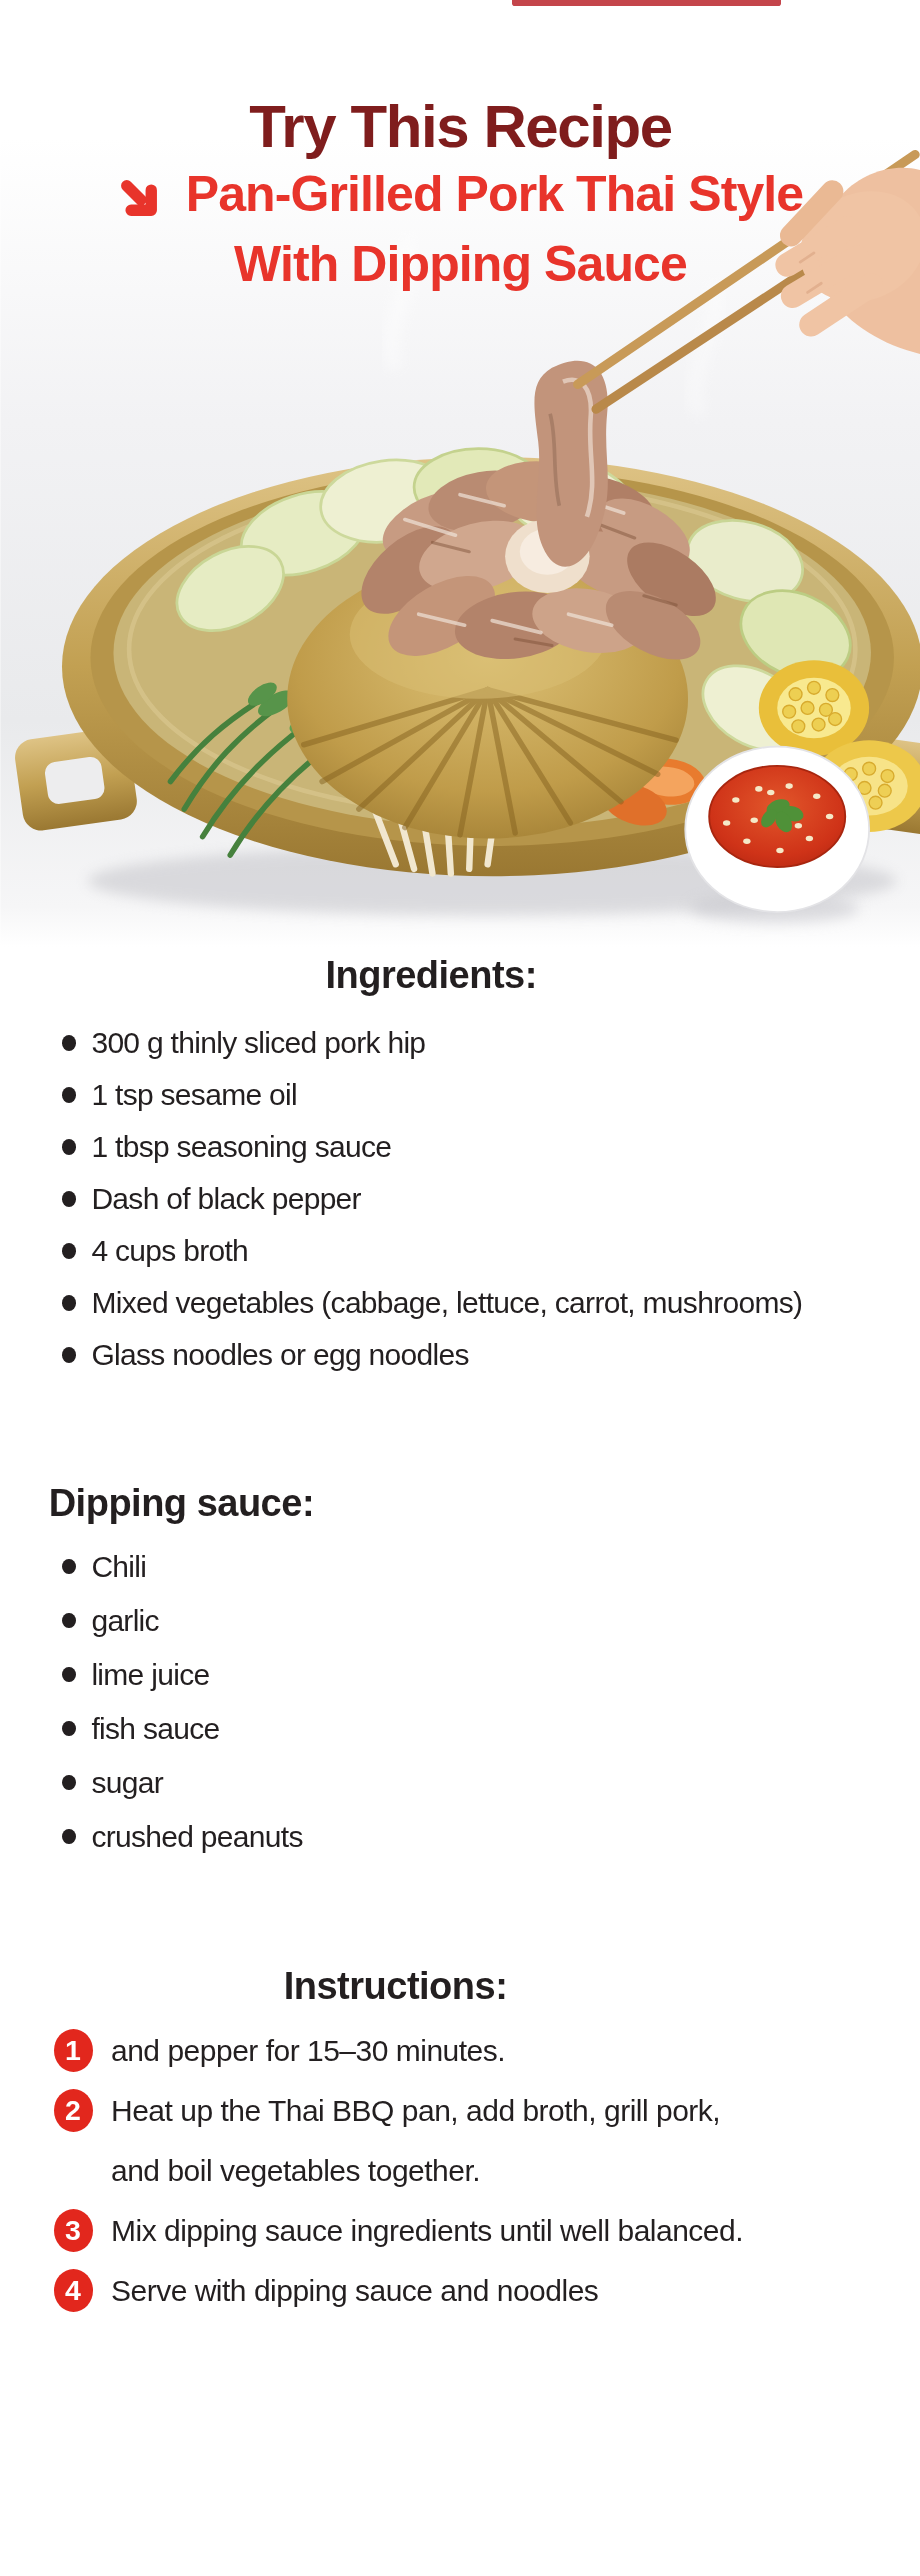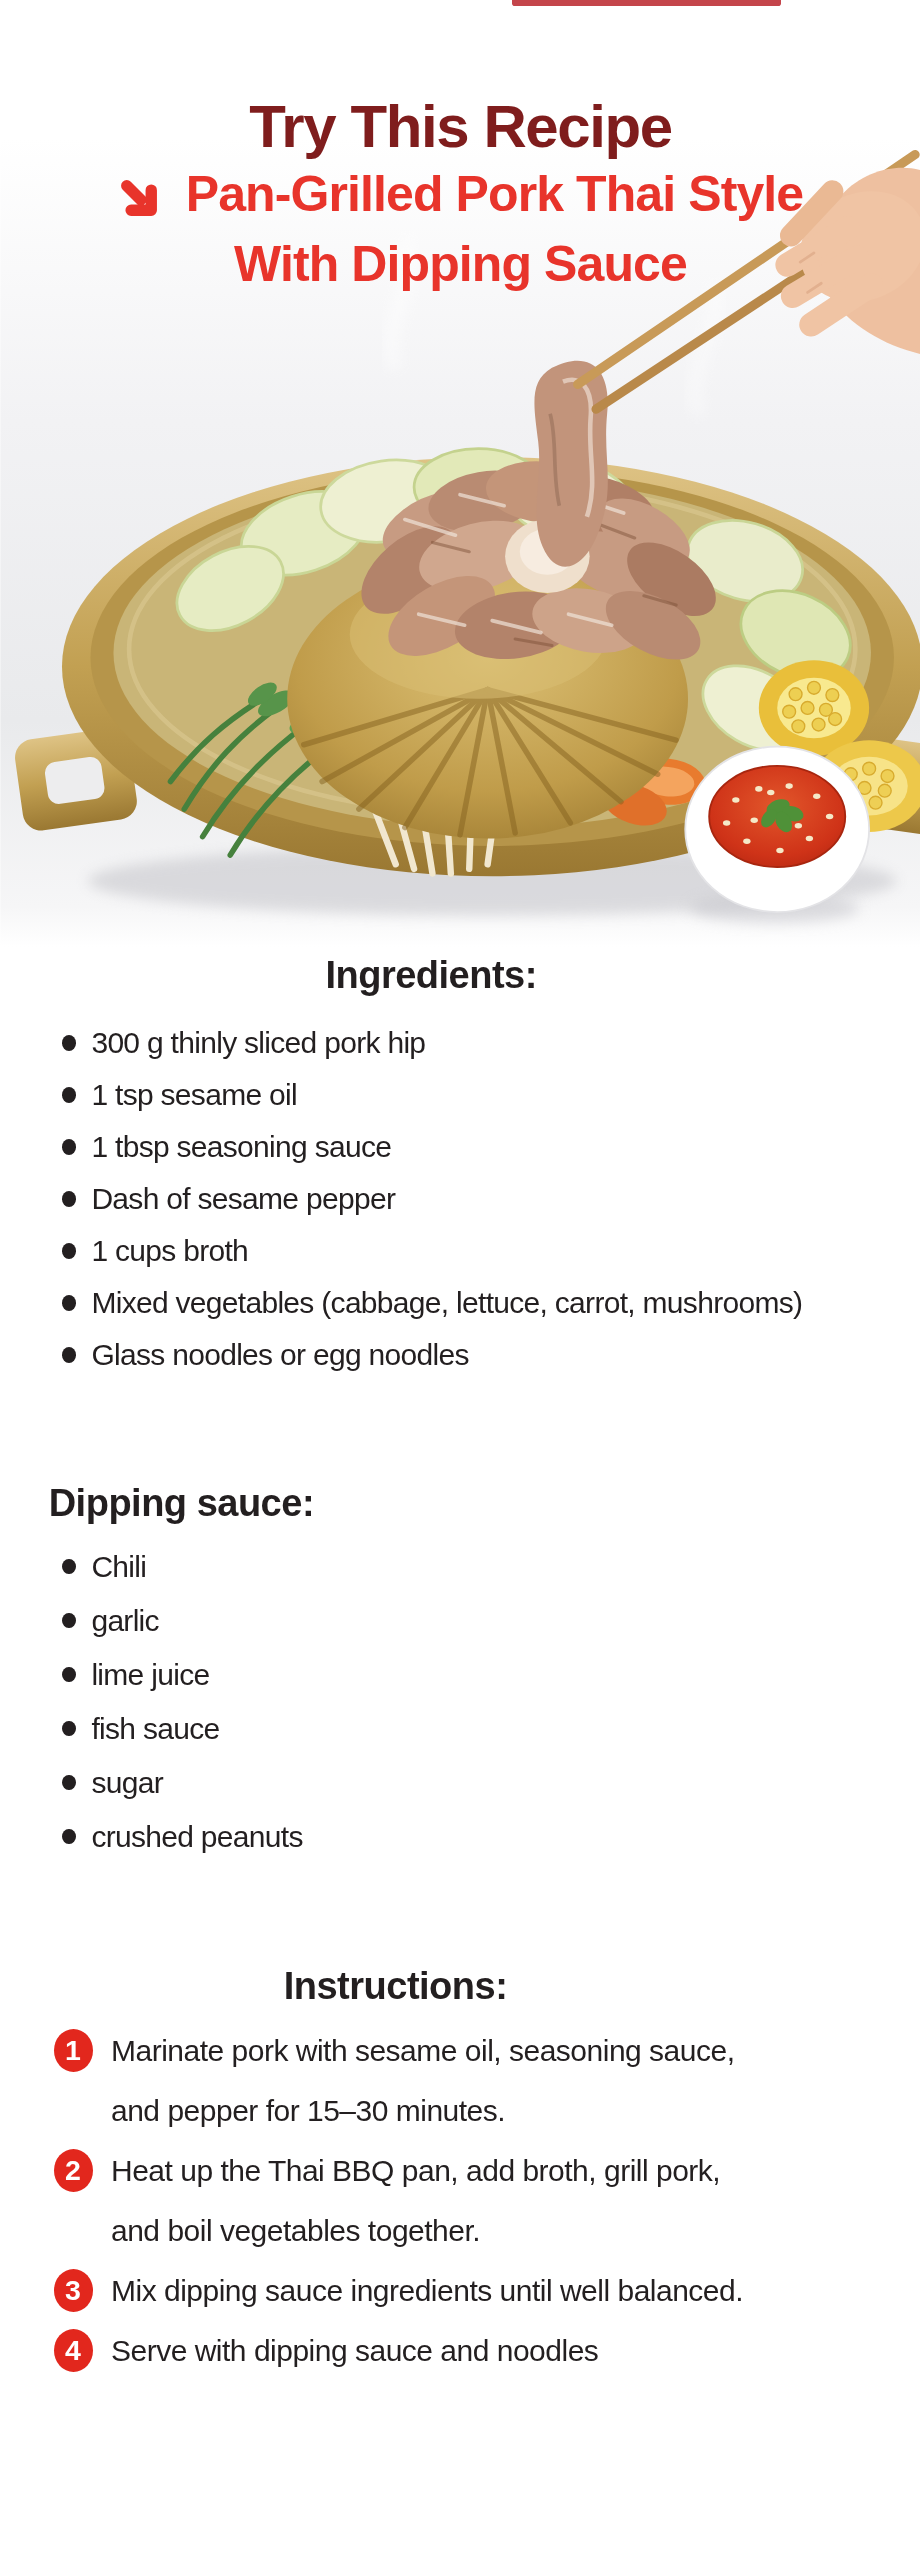--- a/index.html
+++ b/index.html
@@ -307,25 +307,25 @@
       <li>
           <span class="dot"></span>
           <span class="li-text">1 tsp sesame oil</span>
         </li>
       <li>
           <span class="dot"></span>
           <span class="li-text">1 tbsp seasoning sauce</span>
         </li>
       <li>
           <span class="dot"></span>
-          <span class="li-text">Dash of sesame pepper</span>
-        </li>
-      <li>
-          <span class="dot"></span>
-          <span class="li-text">1 cups broth</span>
+          <span class="li-text">Dash of black pepper</span>
+        </li>
+      <li>
+          <span class="dot"></span>
+          <span class="li-text">4 cups broth</span>
         </li>
       <li>
           <span class="dot"></span>
           <span class="li-text">Mixed vegetables (cabbage, lettuce, carrot, mushrooms)</span>
         </li>
       <li>
           <span class="dot"></span>
           <span class="li-text">Glass noodles or egg noodles</span>
         </li>
     </ul>
@@ -363,21 +363,20 @@
 
   <div class="section" id="instructions">
     <div class="sec-heading">Instructions:</div>
     <div class="steps">
 
       <div class="step">
         <div class="badge-col">
             <div class="badge">1</div>
           </div>
         <div class="step-lines">
-          <div class="step-line">Marinate pork with sesame oil, seasoning sauce,</div>
           <div class="step-line">and pepper for 15–30 minutes.</div>
         </div>
       </div>
 
       <div class="step">
         <div class="badge-col">
             <div class="badge">2</div>
           </div>
         <div class="step-lines">
           <div class="step-line">Heat up the Thai BBQ pan, add broth, grill pork,</div>

